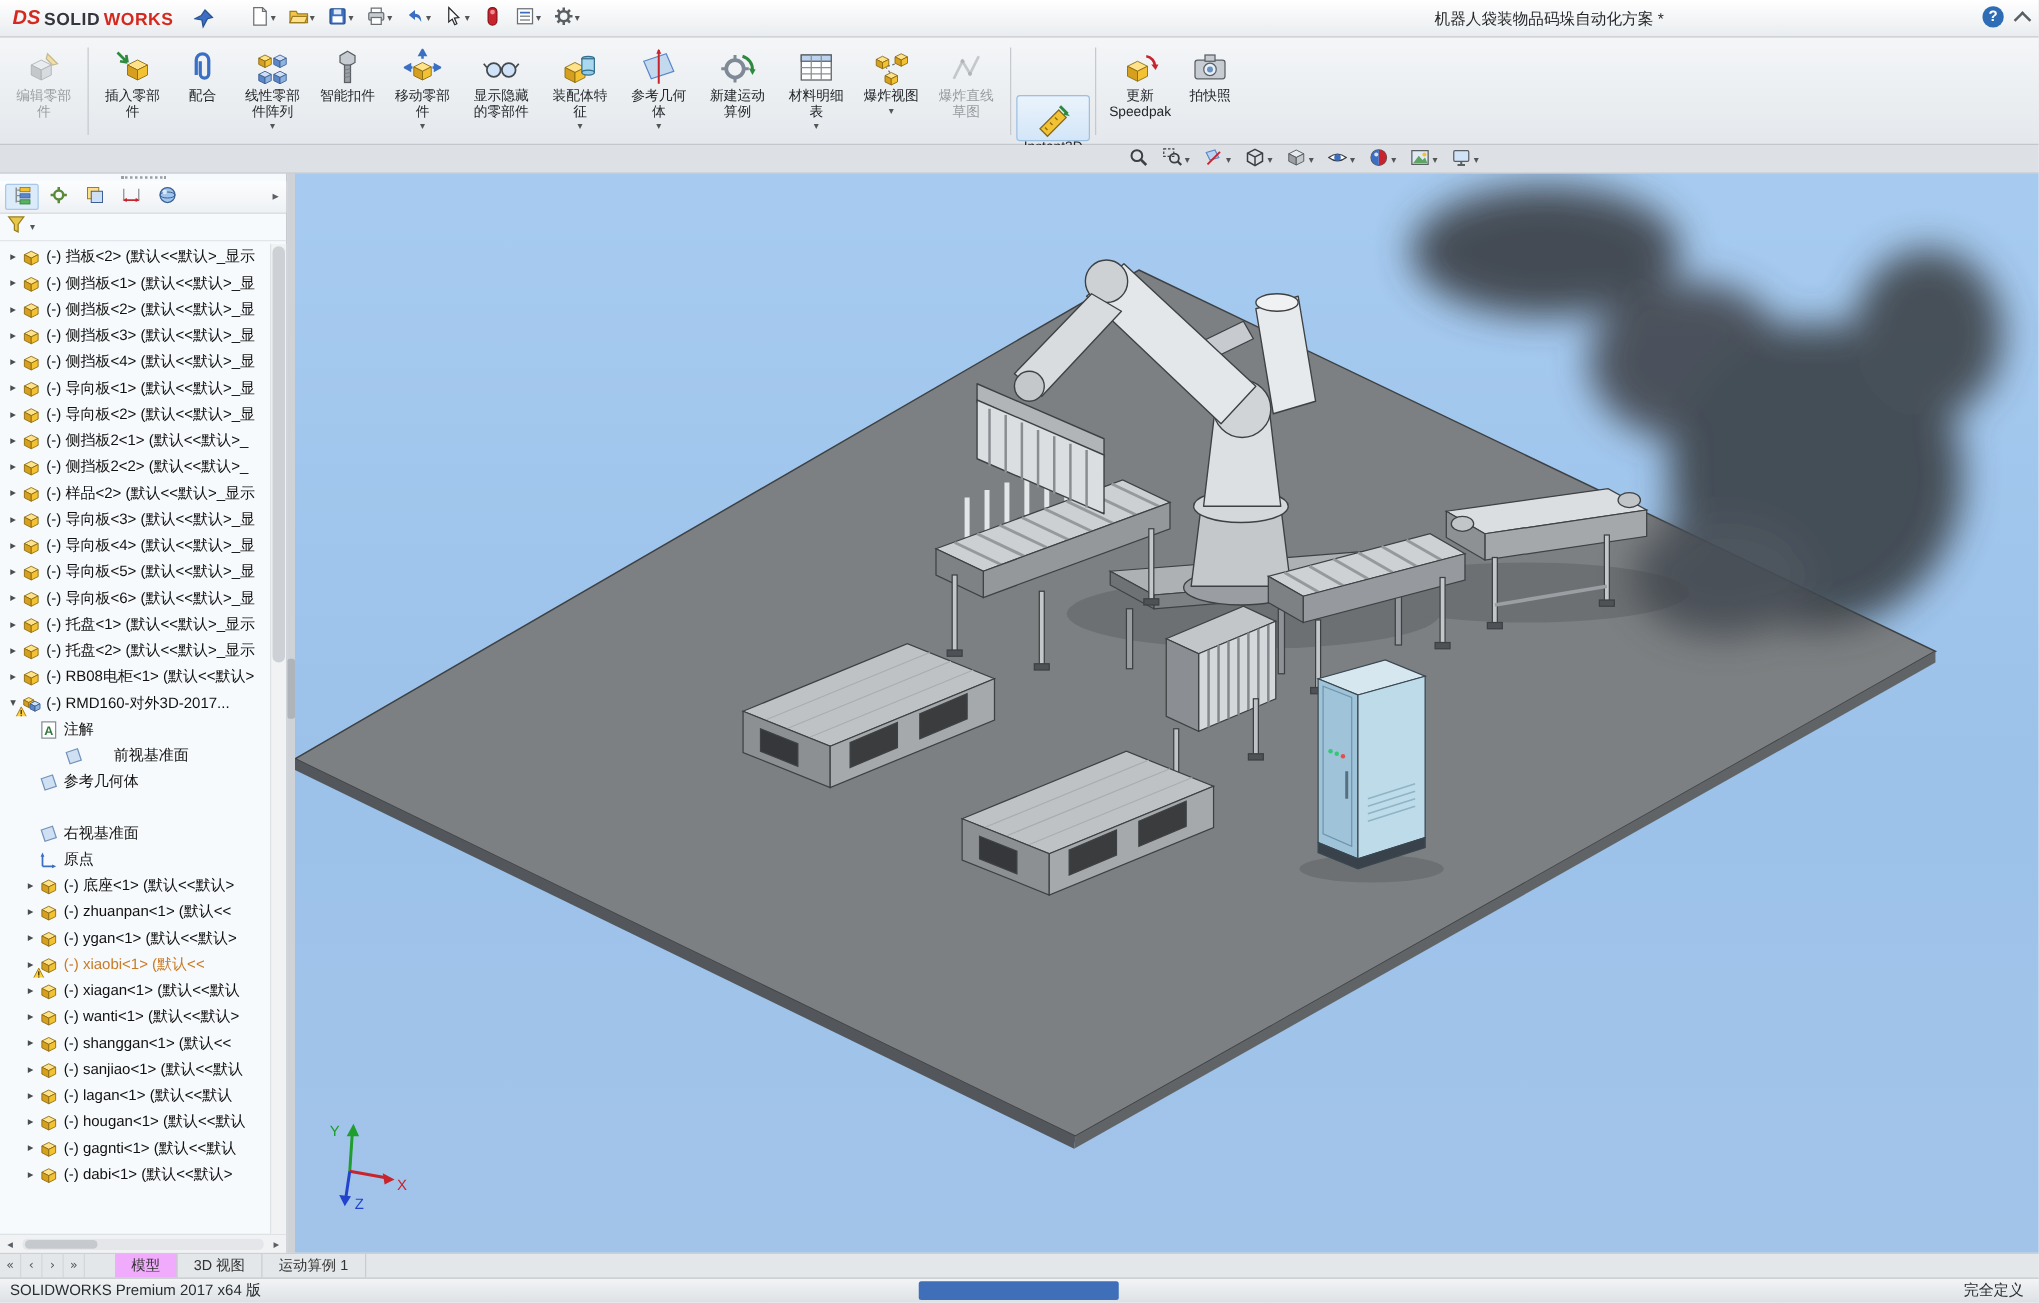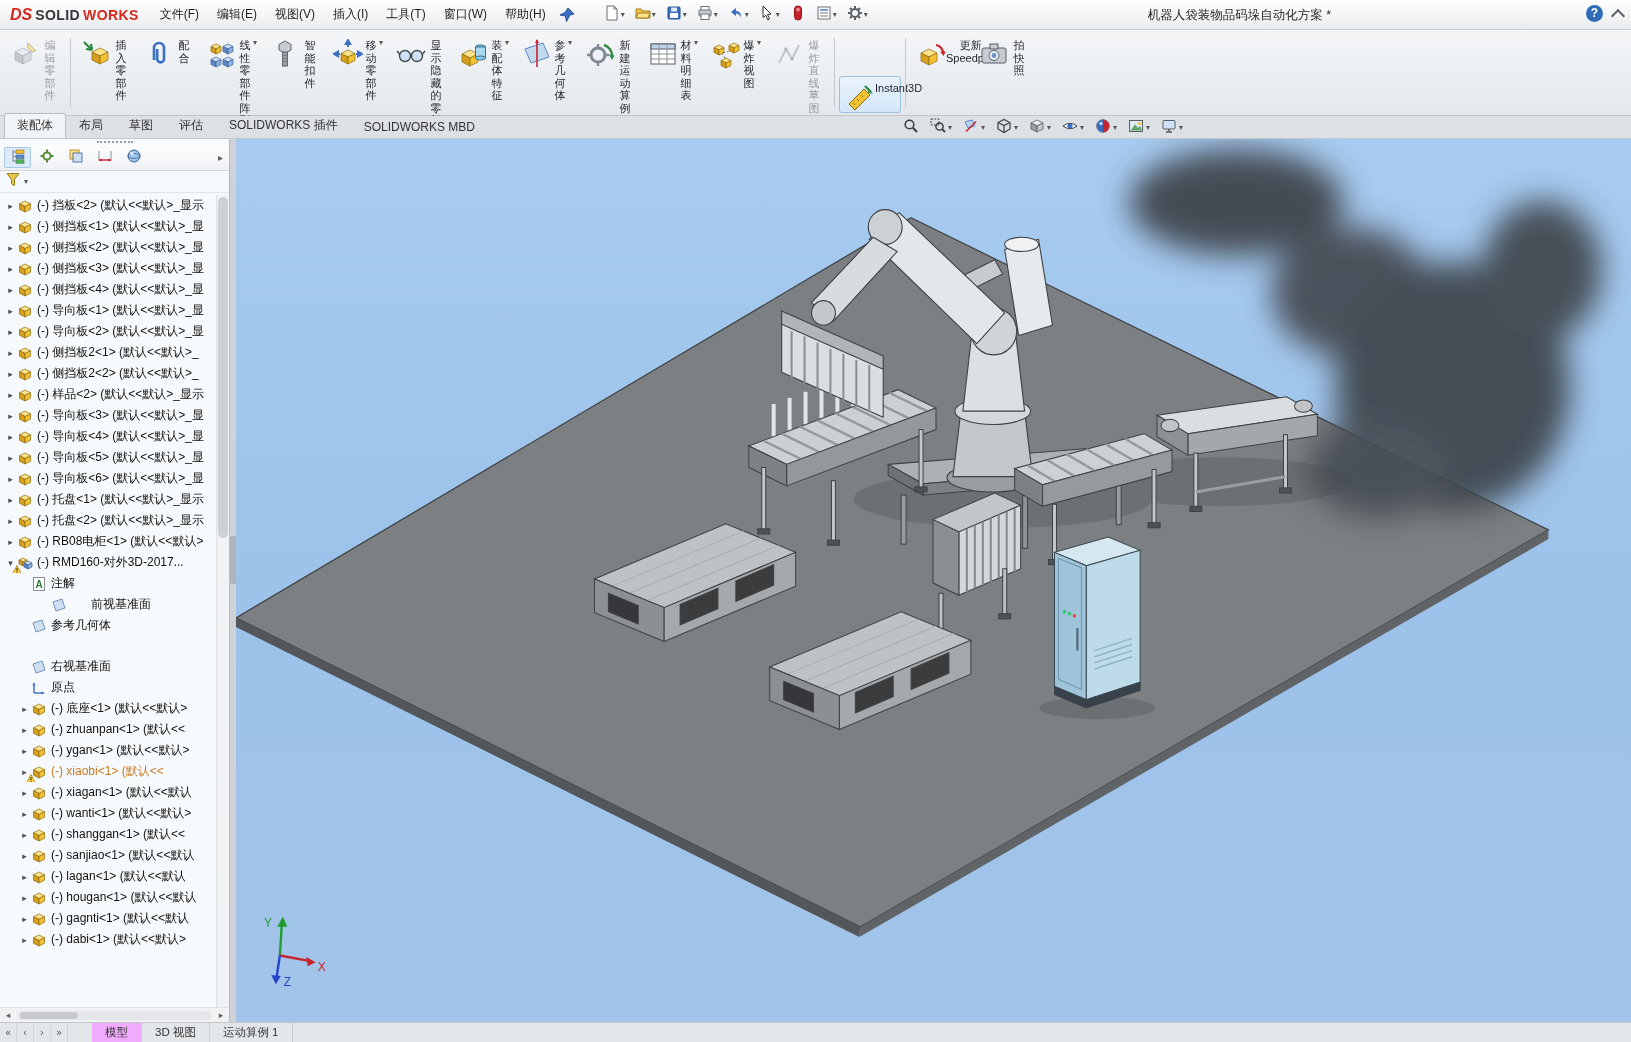--- a/index.html
+++ b/index.html
@@ -18,21 +18,21 @@
 .quickbar{display:flex;align-items:center;margin-left:14px;}
 .qbtn{display:flex;align-items:center;padding:2px 3px;margin:0 1px;border-radius:2px;border:1px solid transparent;}
 .caret{font-size:8px;color:#555;margin-left:1px;font-family:"DejaVu Sans",sans-serif;}
 .doc-title{position:absolute;right:300px;top:7px;font-size:12.5px;color:#26292c;white-space:nowrap;}
 .win-icons{position:absolute;right:8px;top:5px;display:flex;gap:10px;align-items:center;}
 .help-circle{width:17px;height:17px;border-radius:50%;background:#2e6db5;color:#fff;font-weight:bold;text-align:center;line-height:17px;font-size:12px;}
 .chev{width:10px;height:10px;border-left:2px solid #5a5f64;border-top:2px solid #5a5f64;transform:rotate(45deg);margin-top:4px;}
 
 
 .ribbon{height:86px;background:linear-gradient(#f4f6f8,#e4e8ec);border-bottom:1px solid #c3c7cc;display:flex;align-items:stretch;padding:3px 4px 2px 4px;gap:1px;flex:none;}
-.rbtn{display:flex;flex-direction:row;align-items:flex-start;justify-content:flex-start;padding:4px 5px 1px;min-width:48px;max-width:62px;border:1px solid transparent;border-radius:3px;text-align:center;cursor:default;}
+.rbtn{display:flex;flex-direction:column;align-items:center;justify-content:flex-start;padding:4px 5px 1px;min-width:48px;max-width:62px;border:1px solid transparent;border-radius:3px;text-align:center;cursor:default;}
 .ricon{height:32px;display:flex;align-items:center;justify-content:center;}
 .rlabel{font-size:11px;line-height:12.5px;color:#24282c;margin-top:1px;}
 .rbtn.disabled{opacity:.42;}
 .rbtn.active{background:linear-gradient(#eaf3fc,#d3e6f8);border-color:#9cc0e2;margin-top:43px;}
 .rsep{width:1px;background:#c6cacf;margin:5px 3px;}
 .rcaret{font-size:8px;color:#555;font-family:"DejaVu Sans",sans-serif;}
 
 
 .tabrow{height:23px;background:#dde1e6;border-bottom:1px solid #c3c7cc;display:flex;align-items:flex-end;position:relative;flex:none;}
 .ctabs{display:flex;align-items:flex-end;padding-left:4px;}
@@ -84,29 +84,20 @@
 <body>
 
 <div class="app">
 
   <div class="menubar">
     <div class="brand">
       <span class="ds">DS</span>
         <span class="solid">SOLID</span>
         <span class="works">WORKS</span>
     </div>
-    <nav class="menus" id="menus">
-        <div class="menu-item">文件(F)</div>
-        <div class="menu-item">编辑(E)</div>
-        <div class="menu-item">视图(V)</div>
-        <div class="menu-item">插入(I)</div>
-        <div class="menu-item">工具(T)</div>
-        <div class="menu-item">窗口(W)</div>
-        <div class="menu-item">帮助(H)</div>
-      </nav>
     <span class="pin" id="pin">
         <svg width="16" height="16" viewBox="0 0 16 16">
           <path d="M9 1 L15 7 L11 8 L7.5 14.5 L6.5 9 L1 8 L6 5.5 Z" fill="#3a6fc4" stroke="#27518f"></path>
         </svg>
       </span>
     <div class="quickbar" id="quickbar">
         <div class="qbtn">
           <span><svg width="16" height="16" viewBox="0 0 16 16">
               <path d="M3 1h7l3 3v11H3z" fill="#fff" stroke="#6b7075"></path>
               <path d="M10 1v3h3" fill="none" stroke="#6b7075"></path>
@@ -428,28 +419,20 @@
             <rect x="11" y="5" width="8" height="5" fill="#c7ccd2" stroke="#5a5f64"></rect>
             <circle cx="15" cy="16.5" r="5" fill="#e8f0f8" stroke="#5a5f64"></circle>
             <circle cx="15" cy="16.5" r="2.4" fill="#6b90c4"></circle>
           </svg>
         </span>
         <span class="rlabel">拍快照</span>
       </div>
     </div>
 
   <div class="tabrow">
-    <div class="ctabs" id="ctabs">
-        <div class="ctab active">装配体</div>
-        <div class="ctab">布局</div>
-        <div class="ctab">草图</div>
-        <div class="ctab">评估</div>
-        <div class="ctab">SOLIDWORKS 插件</div>
-        <div class="ctab">SOLIDWORKS MBD</div>
-      </div>
     <div class="headsup" id="headsup">
         <div class="hbtn">
           <span><svg width="16" height="16" viewBox="0 0 16 16">
               <circle cx="6.5" cy="6.5" r="4.3" fill="none" stroke="#3c4044" stroke-width="1.6"></circle>
               <line x1="9.8" y1="9.8" x2="14" y2="14" stroke="#3c4044" stroke-width="2"></line>
             </svg></span>
         </div>
         <div class="hbtn">
           <span><svg width="16" height="16" viewBox="0 0 16 16">
               <rect x="1" y="1" width="8" height="6" fill="none" stroke="#3c4044" stroke-dasharray="2 1.4"></rect>
@@ -1183,13 +1166,18 @@
   <div class="doctabs" id="doctabs">
       <div class="dnav">«</div>
       <div class="dnav">‹</div>
       <div class="dnav">›</div>
       <div class="dnav">»</div>
       <div class="dtab active">模型</div>
       <div class="dtab">3D 视图</div>
       <div class="dtab">运动算例 1</div>
     </div>
 
+  <div class="statusbar">
+    <span>SOLIDWORKS Premium 2017 x64 版</span>
+    <div class="status-blue"></div>
+    <span class="status-right">完全定义</span>
+  </div>
 </div>
 
 </body></html>

